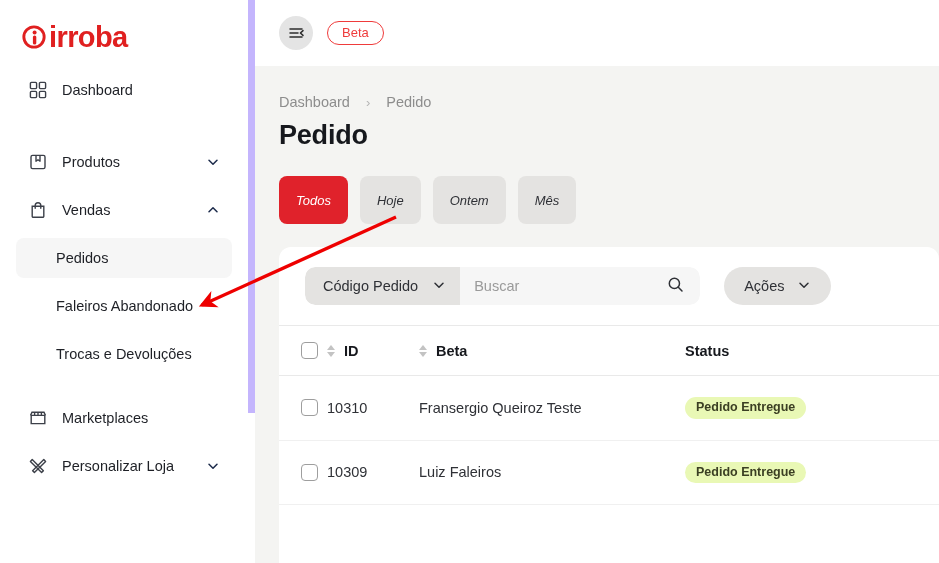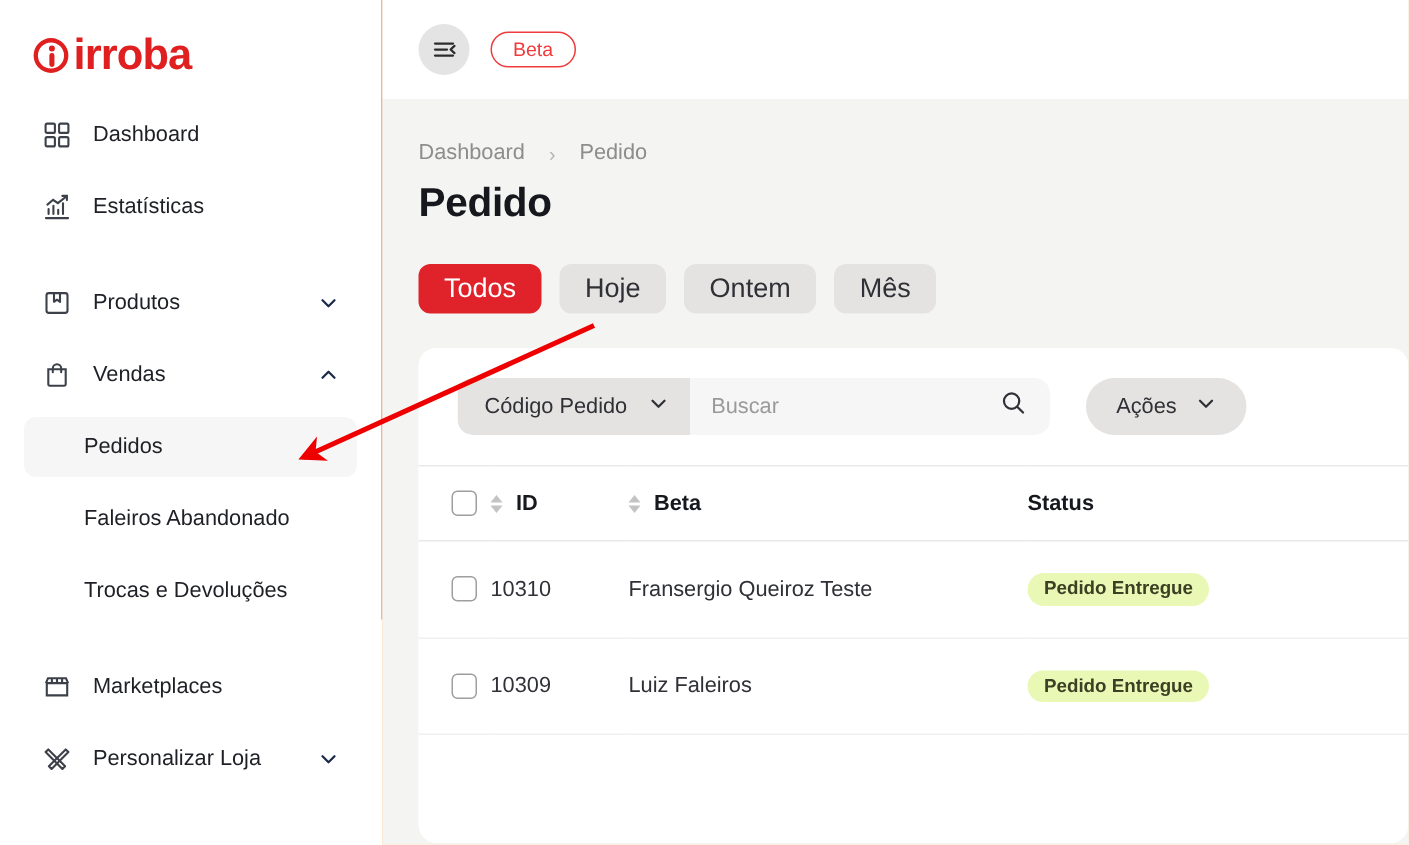--- a/index.html
+++ b/index.html
@@ -9,21 +9,21 @@
     background: #ffffff;
     font-family: "Liberation Sans", sans-serif;
     -webkit-font-smoothing: antialiased;
   }
   #app { position: relative; width: 939px; height: 563px; display: flex; }
 
   
   #sidebar {
     width: 255px; height: 413px;
     background: #ffffff;
-    border-right: 1px solid #c4b5fd;
+    border-right: 7px solid #c4b5fd;
     flex: 0 0 255px;
     position: relative;
   }
   .logo-wrap {
     display: flex; align-items: center;
     padding: 18px 0 0 20px;
     height: 56px;
   }
   .logo-mark {
     width: 28px; height: 28px;
@@ -110,25 +110,26 @@
   .breadcrumb .crumb { cursor: pointer; }
   .page-title {
     font-size: 27px; font-weight: 700; color: #16181d;
     margin-top: 10px; letter-spacing: -0.2px;
   }
 
   .chips { display: flex; gap: 12px; margin-top: 25px; }
   .chip {
     background: #e4e3e1; color: #2f3136;
     border-radius: 8px;
-    font-size: 18px;
+    font-size: 13px;
     padding: 0 17px;
-    height: 33px;
+    height: 48px;
     display: flex; align-items: center; justify-content: center;
     cursor: pointer;
+    font-style: italic;
   }
   .chip.active { background: #e0222b; color: #ffffff; }
 
   .card {
     margin-top: 23px;
     margin-right: 0;
     background: #ffffff;
     border-radius: 12px;
     height: 330px;
     width: 100%;
@@ -237,34 +238,20 @@
             <rect x="10.4" y="1.4" width="6.2" height="6.2" rx="1"></rect>
             <rect x="1.4" y="10.4" width="6.2" height="6.2" rx="1"></rect>
             <rect x="10.4" y="10.4" width="6.2" height="6.2" rx="1"></rect>
           </svg>
         </span>
         <span class="lbl">Dashboard</span>
       </div>
 
       <div class="nav-gap-sm"></div>
 
-      <div class="nav-item">
-        <span class="ico">
-          <svg width="18" height="18" viewBox="0 0 18 18" fill="none" stroke="#3c4049" stroke-width="1.4" stroke-linecap="round">
-            <path d="M1.6 16.4 H16.4"></path>
-            <path d="M3.4 13.6 V10.4"></path>
-            <path d="M6.6 13.6 V8.2"></path>
-            <path d="M9.8 13.6 V10.8"></path>
-            <path d="M13 13.6 V6.6"></path>
-            <path d="M2.6 7.4 L6.4 4.2 L9.6 6.4 L15.4 1.8"></path>
-            <path d="M12.6 1.6 H15.6 V4.4"></path>
-          </svg>
-        </span>
-        <span class="lbl">Estatísticas</span>
-      </div>
 
       <div class="nav-gap-lg"></div>
 
       <div class="nav-item">
         <span class="ico">
           <svg width="18" height="18" viewBox="0 0 18 18" fill="none" stroke="#3c4049" stroke-width="1.4">
             <rect x="2" y="2.4" width="14" height="13.2" rx="1.6"></rect>
             <path d="M7 2.6 V8.2 L9 6.8 L11 8.2 V2.6" stroke-linejoin="round"></path>
           </svg>
         </span>

